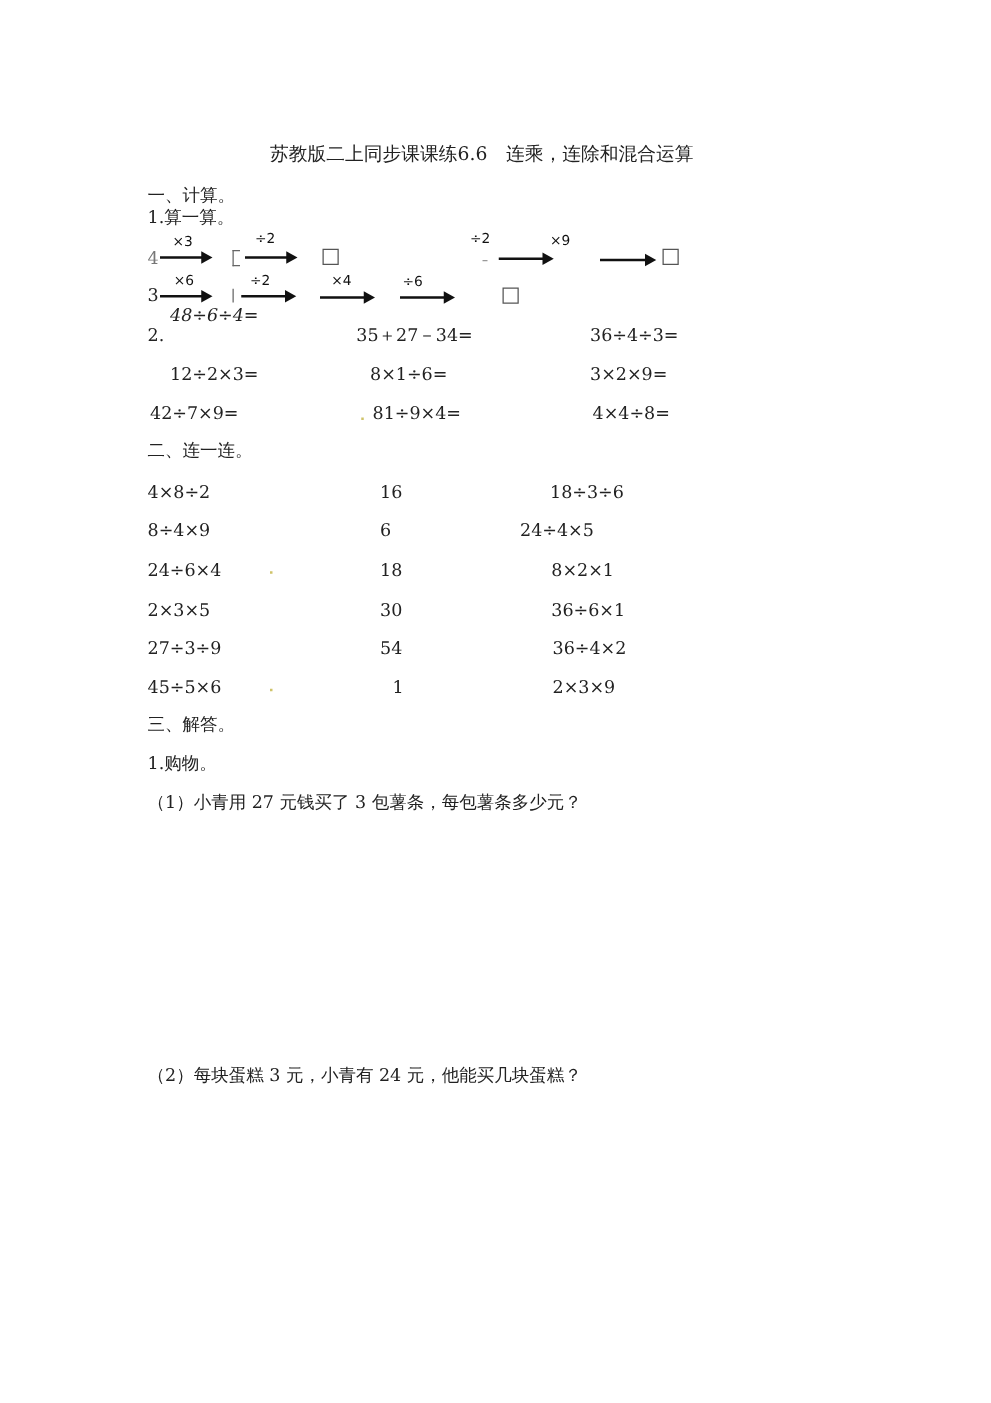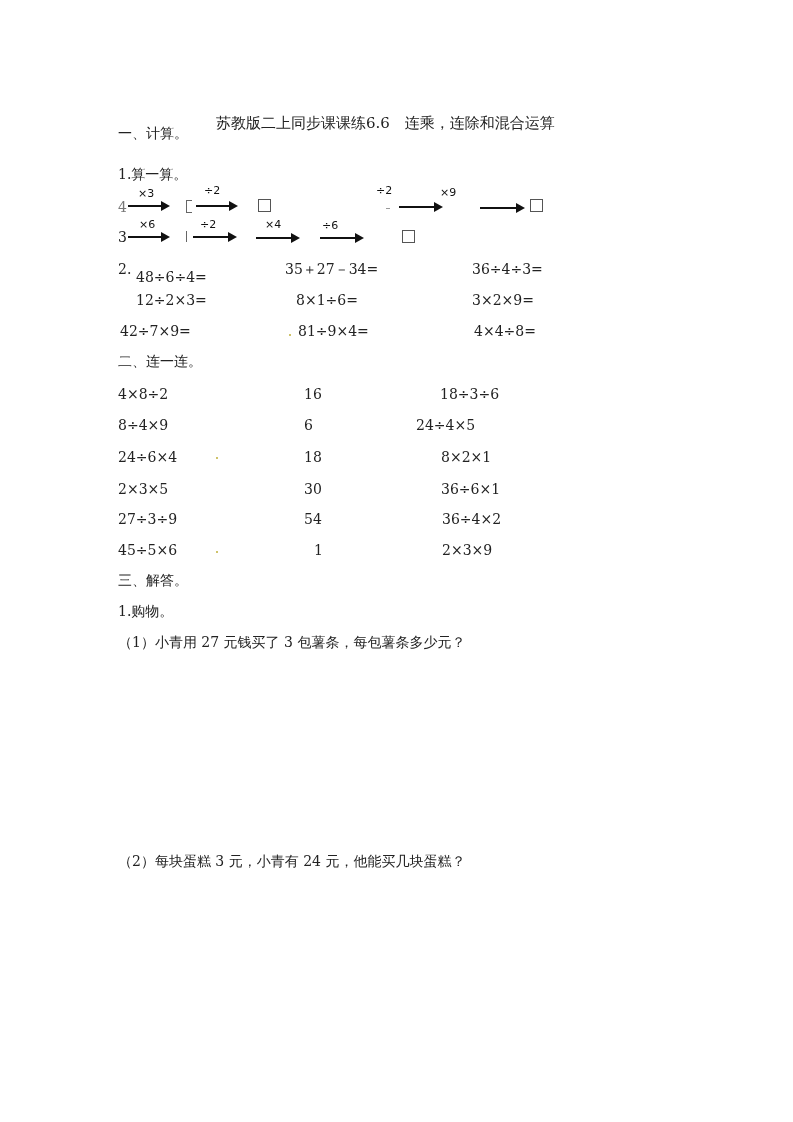--- a/index.html
+++ b/index.html
@@ -17,21 +17,21 @@
   .box { position: absolute; width: 11px; height: 11px; border: 1px solid #555; background: #fff; }
   .grey { color: #777; }
   .bracket { position: absolute; width: 5px; height: 11px; border-left: 1px solid #666; border-top: 1px solid #666; border-bottom: 1px solid #666; }
   .dot { position: absolute; width: 2px; height: 2px; background: #cfc36a; }
 </style>
 </head>
 <body>
 
 <div class="abs t title" style="left:216px; top:86px;margin-top:28px;">苏教版二上同步课课练6.6　连乘，连除和混合运算</div>
 
-<div class="abs t" style="left:118px; top:124px;">一、计算。</div>
+<div class="abs t" style="left:118px; top:148px;">一、计算。</div>
 <div class="abs t" style="left:118px; top:165px;">1.算一算。</div>
 
 <div class="abs t grey" style="left:118px; top:198px;">4</div>
 <div class="abs sans" style="left:138px; top:187px;">×3</div>
 <div class="arrow" style="left:128px; top:201px; width:42px;">
     <div class="line" style="width:34px;"></div>
     <div class="head" style="left:33px;"></div>
   </div>
 <div class="bracket" style="left:186px; top:200px;"></div>
 <div class="abs sans" style="left:204px; top:184px;">÷2</div>
@@ -72,21 +72,21 @@
     <div class="head" style="left:35px;"></div>
   </div>
 <div class="abs sans" style="left:322px; top:219px;">÷6</div>
 <div class="arrow" style="left:320px; top:233px; width:44px;">
     <div class="line" style="width:36px;"></div>
     <div class="head" style="left:35px;"></div>
   </div>
 <div class="box" style="left:402px; top:230px;"></div>
 
 <div class="abs t" style="left:118px; top:260px;">2.</div>
-<div class="abs t" style="left:136px; top:268px;">48÷6÷4=</div>
+<div class="abs t" style="left:136px; top:244px;font-style:italic;">48÷6÷4=</div>
 <div class="abs t" style="left:285px; top:260px;">35＋27－34=</div>
 <div class="abs t" style="left:472px; top:260px;">36÷4÷3=</div>
 <div class="abs t" style="left:136px; top:291px;">12÷2×3=</div>
 <div class="abs t" style="left:296px; top:291px;">8×1÷6=</div>
 <div class="abs t" style="left:472px; top:291px;">3×2×9=</div>
 <div class="abs t" style="left:120px; top:322px;">42÷7×9=</div>
 <div class="dot" style="left:289px; top:334px;"></div>
 <div class="abs t" style="left:298px; top:322px;">81÷9×4=</div>
 <div class="abs t" style="left:474px; top:322px;">4×4÷8=</div>
 

